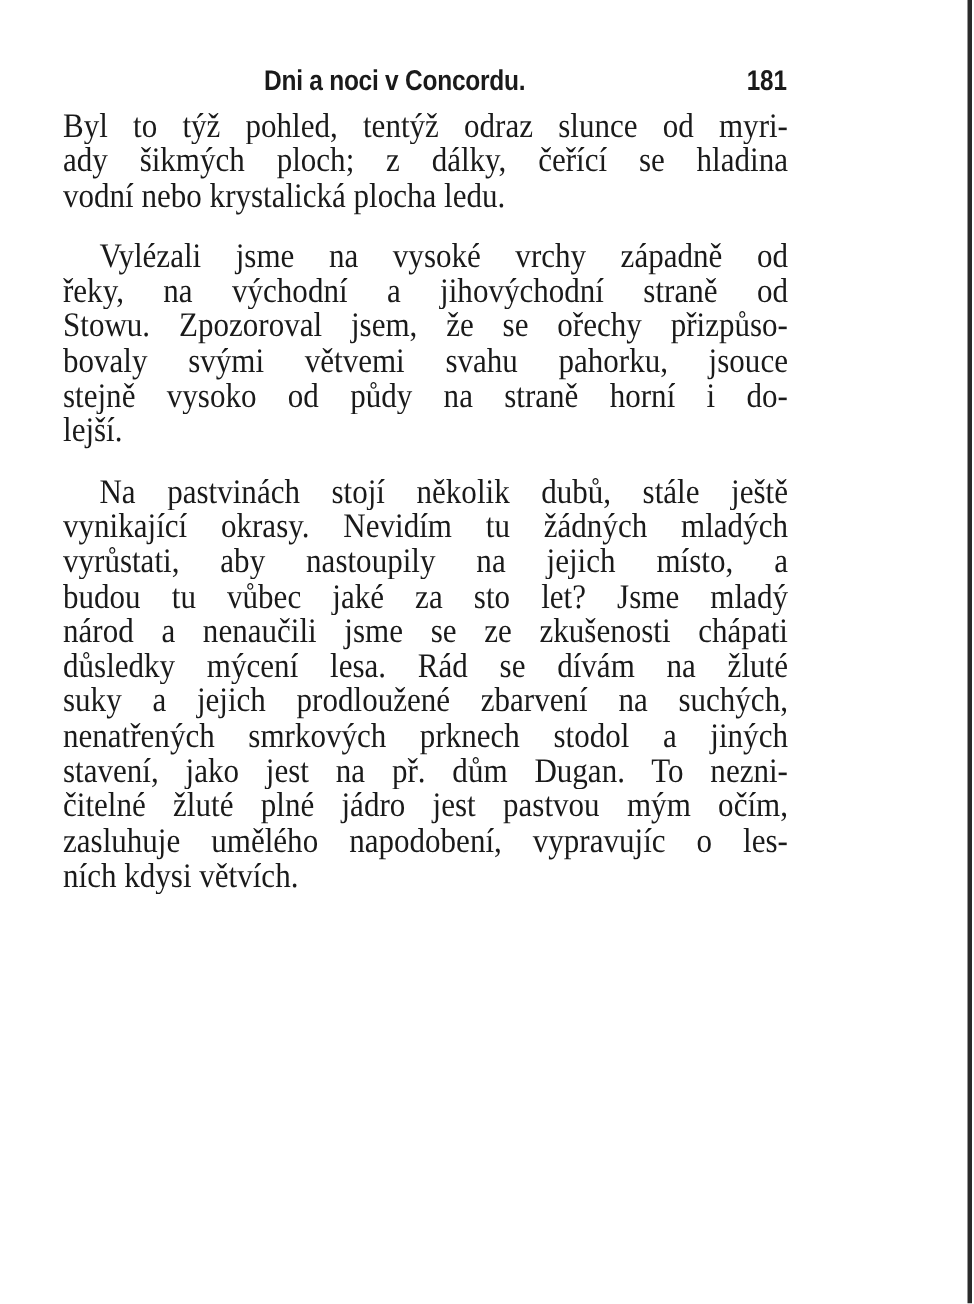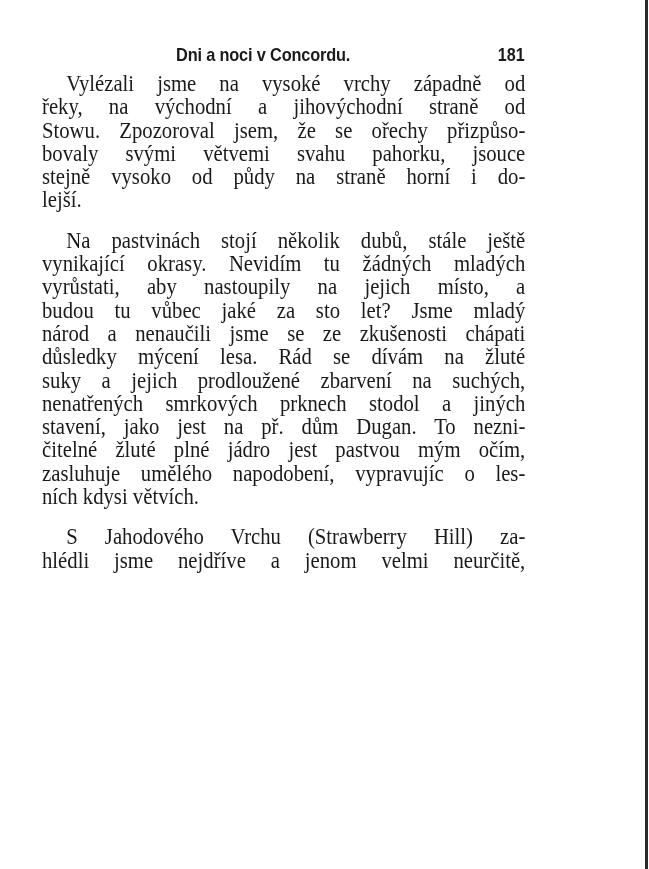--- a/index.html
+++ b/index.html
@@ -33,20 +33,25 @@
 
 <div class="edge"></div>
 
 <div class="header">
   <span class="running-title">Dni a noci v Concordu.</span>
   <span class="page-number">181</span>
 </div>
 
 <div class="body">
   <p class="para">
+    <span class="line">Byl to týž pohled, tentýž odraz slunce od myri-</span>
+    <span class="line">ady šikmých ploch; z dálky, čeřící se hladina</span>
+    <span class="line last">vodní nebo krystalická plocha ledu.</span>
+  </p>
+  <p class="para">
     <span class="line indent">Vylézali jsme na vysoké vrchy západně od</span>
     <span class="line">řeky, na východní a jihovýchodní straně od</span>
     <span class="line">Stowu. Zpozoroval jsem, že se ořechy přizpůso-</span>
     <span class="line">bovaly svými větvemi svahu pahorku, jsouce</span>
     <span class="line">stejně vysoko od půdy na straně horní i do-</span>
     <span class="line last">lejší.</span>
   </p>
   <p class="para">
     <span class="line indent">Na pastvinách stojí několik dubů, stále ještě</span>
     <span class="line">vynikající okrasy. Nevidím tu žádných mladých</span>
@@ -54,17 +59,13 @@
     <span class="line">budou tu vůbec jaké za sto let? Jsme mladý</span>
     <span class="line">národ a nenaučili jsme se ze zkušenosti chápati</span>
     <span class="line">důsledky mýcení lesa. Rád se dívám na žluté</span>
     <span class="line">suky a jejich prodloužené zbarvení na suchých,</span>
     <span class="line">nenatřených smrkových prknech stodol a jiných</span>
     <span class="line">stavení, jako jest na př. dům Dugan. To nezni-</span>
     <span class="line">čitelné žluté plné jádro jest pastvou mým očím,</span>
     <span class="line">zasluhuje umělého napodobení, vypravujíc o les-</span>
     <span class="line last">ních kdysi větvích.</span>
   </p>
-  <p class="para">
-    <span class="line indent">S Jahodového Vrchu (Strawberry Hill) za-</span>
-    <span class="line">hlédli jsme nejdříve a jenom velmi neurčitě,</span>
-  </p>
 </div>
 
 </body></html>

